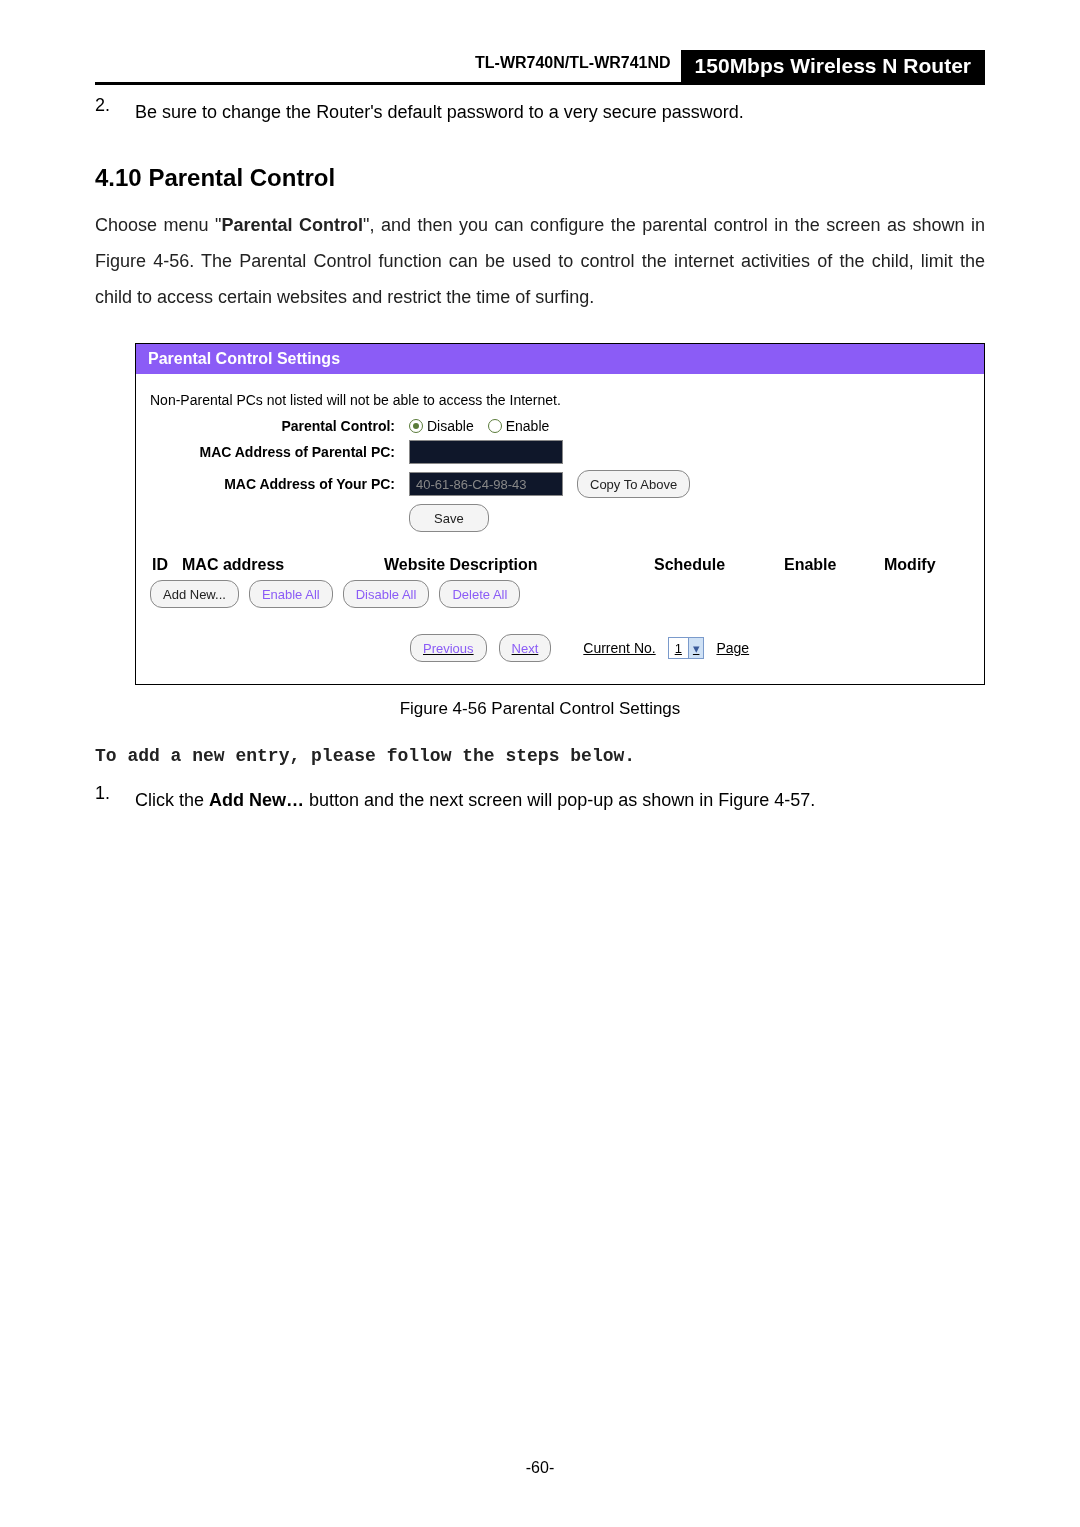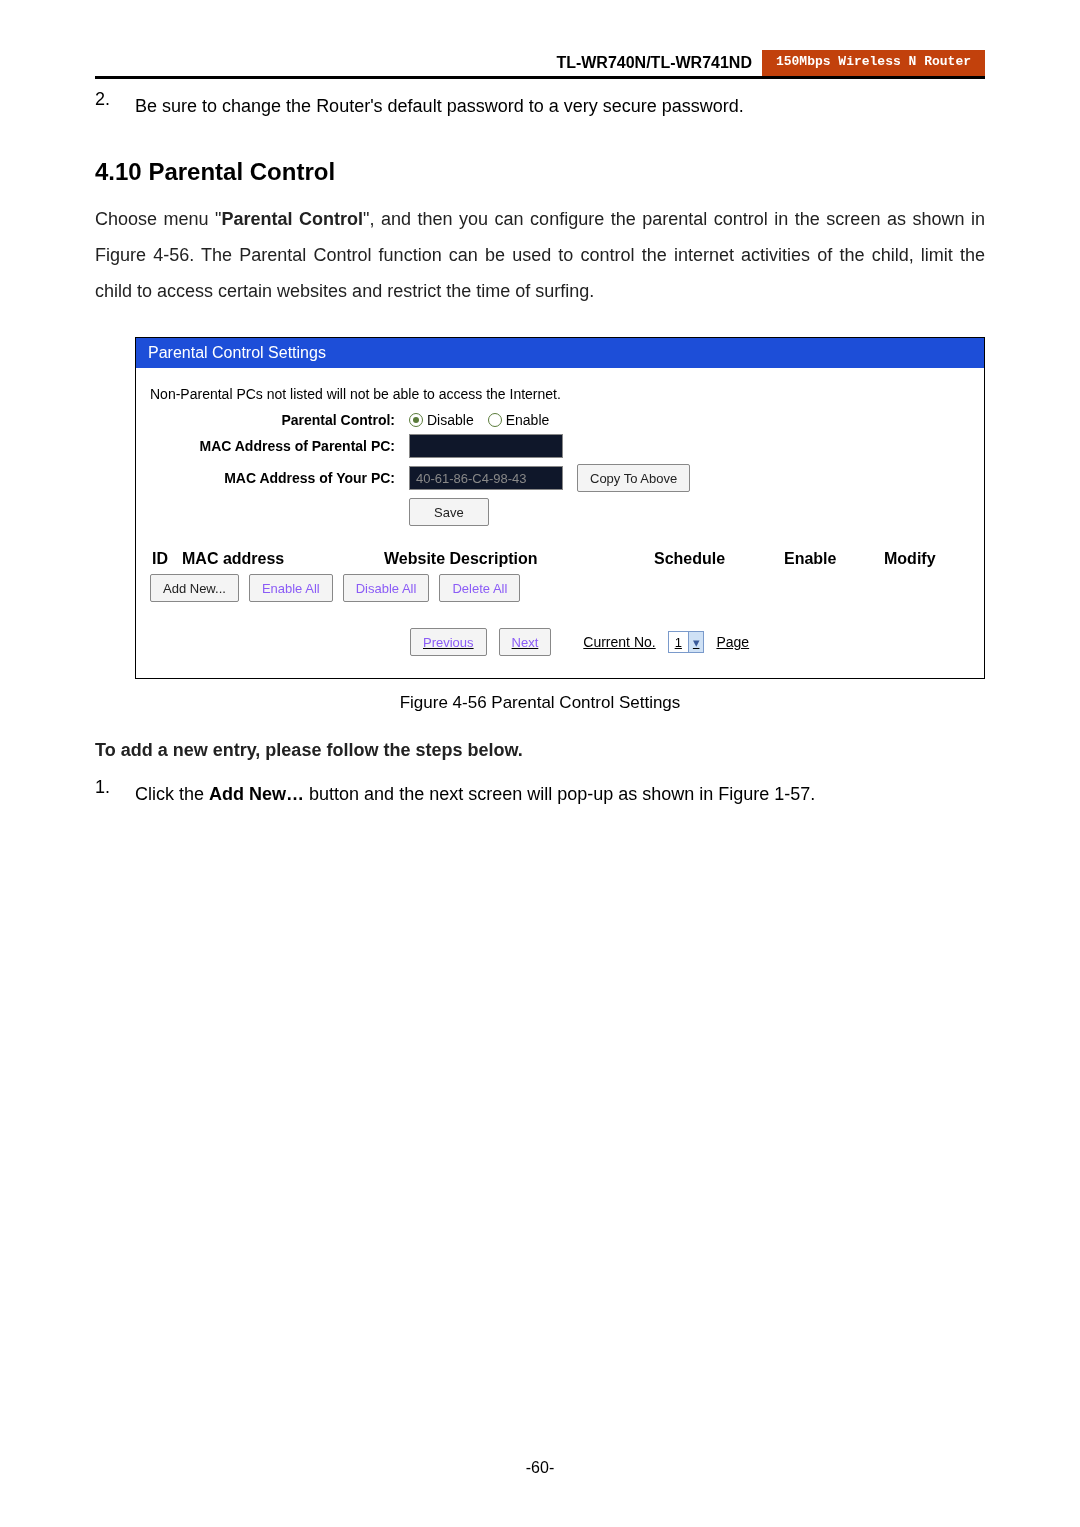--- a/index.html
+++ b/index.html
@@ -20,26 +20,25 @@
     justify-content: flex-end;
     align-items: stretch;
     border-bottom: 3px solid #000;
   }
   .header-model {
     font-weight: bold;
     font-size: 16px;
     padding: 4px 10px 4px 0;
   }
   .header-product {
-    background: #c2410c;
+    background: #000000;
     color: #fff;
     font-weight: bold;
-    font-size: 13px;
+    font-size: 21px;
     padding: 4px 14px;
-    font-family: Liberation Mono, monospace;
   }
   .body-text {
     font-size: 18px;
     color: #222;
     margin-top: 22px;
     line-height: 2.0;
     text-align: justify;
   }
   .indent {
     margin-left: 40px;
@@ -63,23 +62,23 @@
     font-weight: bold;
     margin-top: 35px;
     margin-bottom: 15px;
   }
   .figure-wrap {
     border: 1.5px solid #000;
     margin: 28px 0 10px 40px;
     padding: 0;
   }
   .fig-header {
-    background: #1d4ed8;
+    background: #8b5cf6;
     color: #fff;
-    font-weight: normal;
+    font-weight: bold;
     font-size: 16px;
     padding: 6px 12px;
   }
   .fig-body {
     padding: 18px 14px 18px 14px;
     font-size: 14px;
   }
   .note-line {
     margin-bottom: 10px;
   }
@@ -137,21 +136,21 @@
     width: 140px;
   }
   .text-input.empty {
     width: 140px;
   }
   .btn {
     border: 1px solid #888;
     background: #f4f4f4;
     padding: 2px 12px;
     font-size: 13px;
-    border-radius: 2px;
+    border-radius: 12px;
     color: #222;
     cursor: pointer;
     height: 22px;
     display: inline-flex;
     align-items: center;
   }
   .btn.gray {
     color: #8b5cf6;
   }
   .table-header {
@@ -303,23 +302,23 @@
           <span class="sv">1</span>
           <span class="arrow">▾</span>
         </span>
         <span>Page</span>
       </div>
     </div>
   </div>
 
   <div class="figure-caption">Figure 4-56    Parental Control Settings</div>
 
-  <div class="body-text bold" style="margin-top:25px; line-height:1.4;">To add a new entry, please follow the steps below.</div>
+  <div class="body-text bold" style="margin-top:25px; line-height:1.4;font-family:Liberation Mono, monospace;">To add a new entry, please follow the steps below.</div>
 
   <div class="list-row" style="margin-top:14px;">
     <div class="list-num">1.</div>
     <div class="list-content">
-      <span>Click the </span><span class="bold">Add New…</span><span> button and the next screen will pop-up as shown in Figure 1-57.</span>
+      <span>Click the </span><span class="bold">Add New…</span><span> button and the next screen will pop-up as shown in Figure 4-57.</span>
     </div>
   </div>
 </div>
 
 <div class="page-number">-60-</div>
 
 </body></html>

